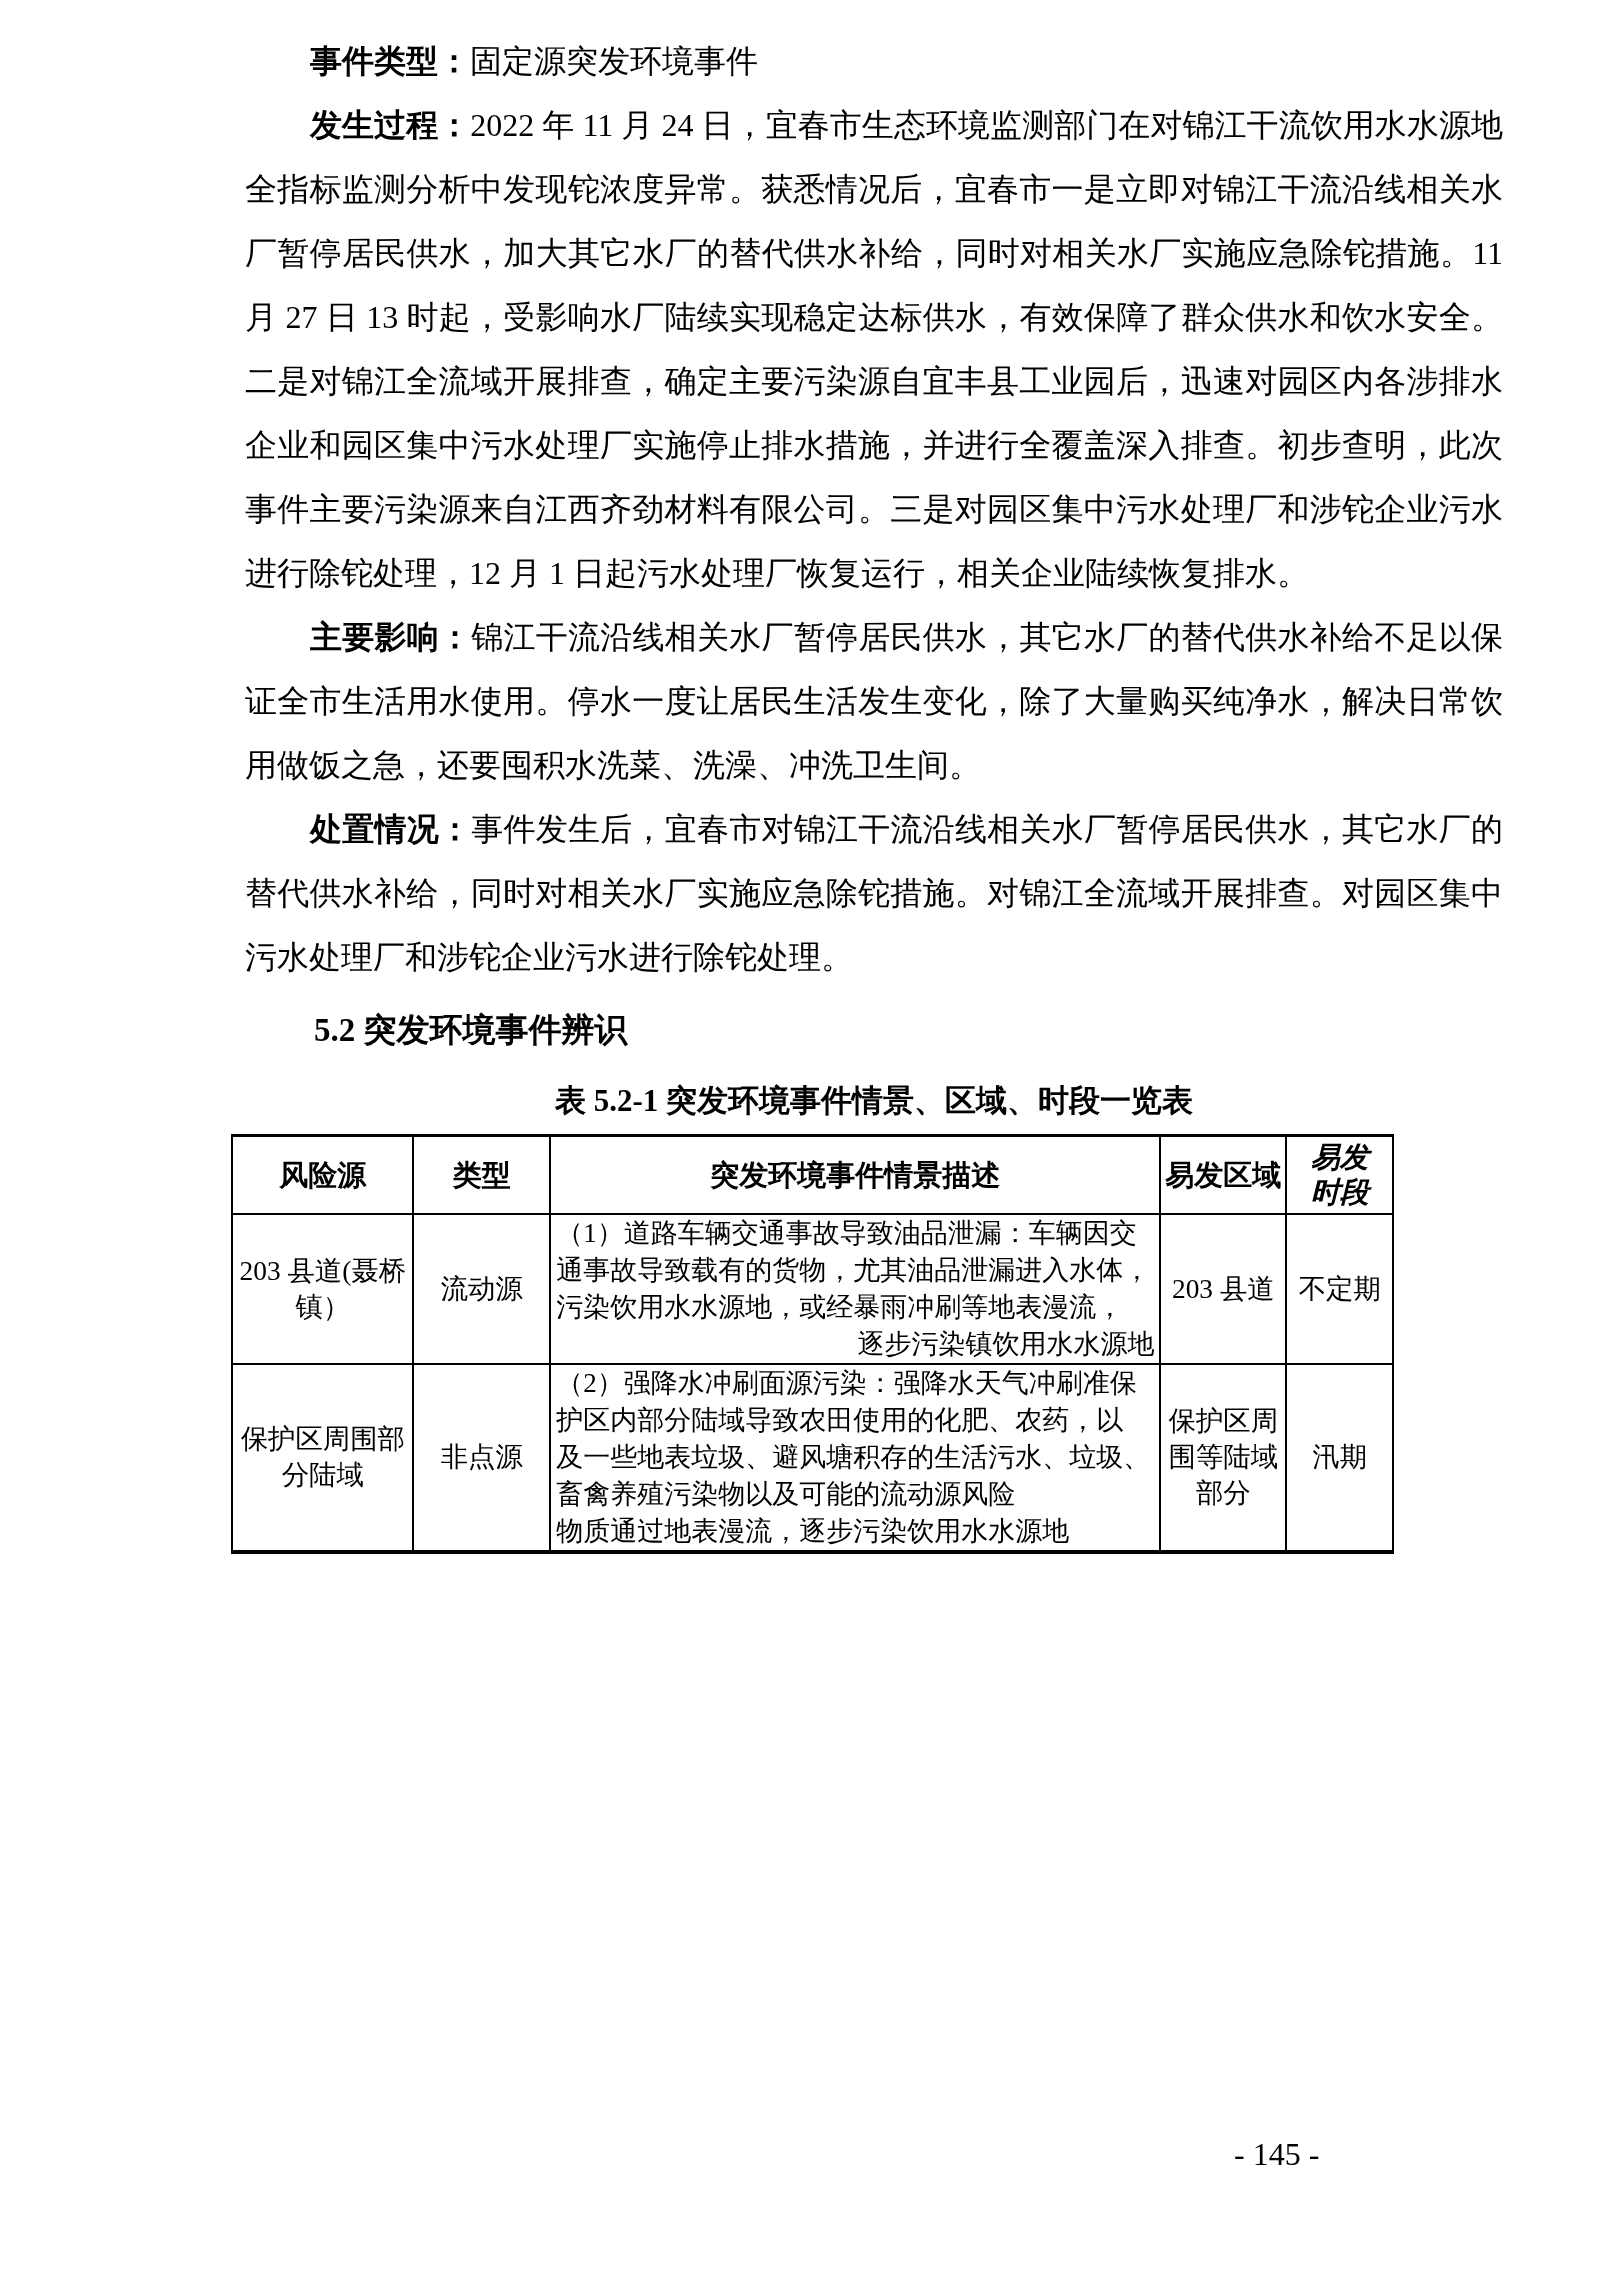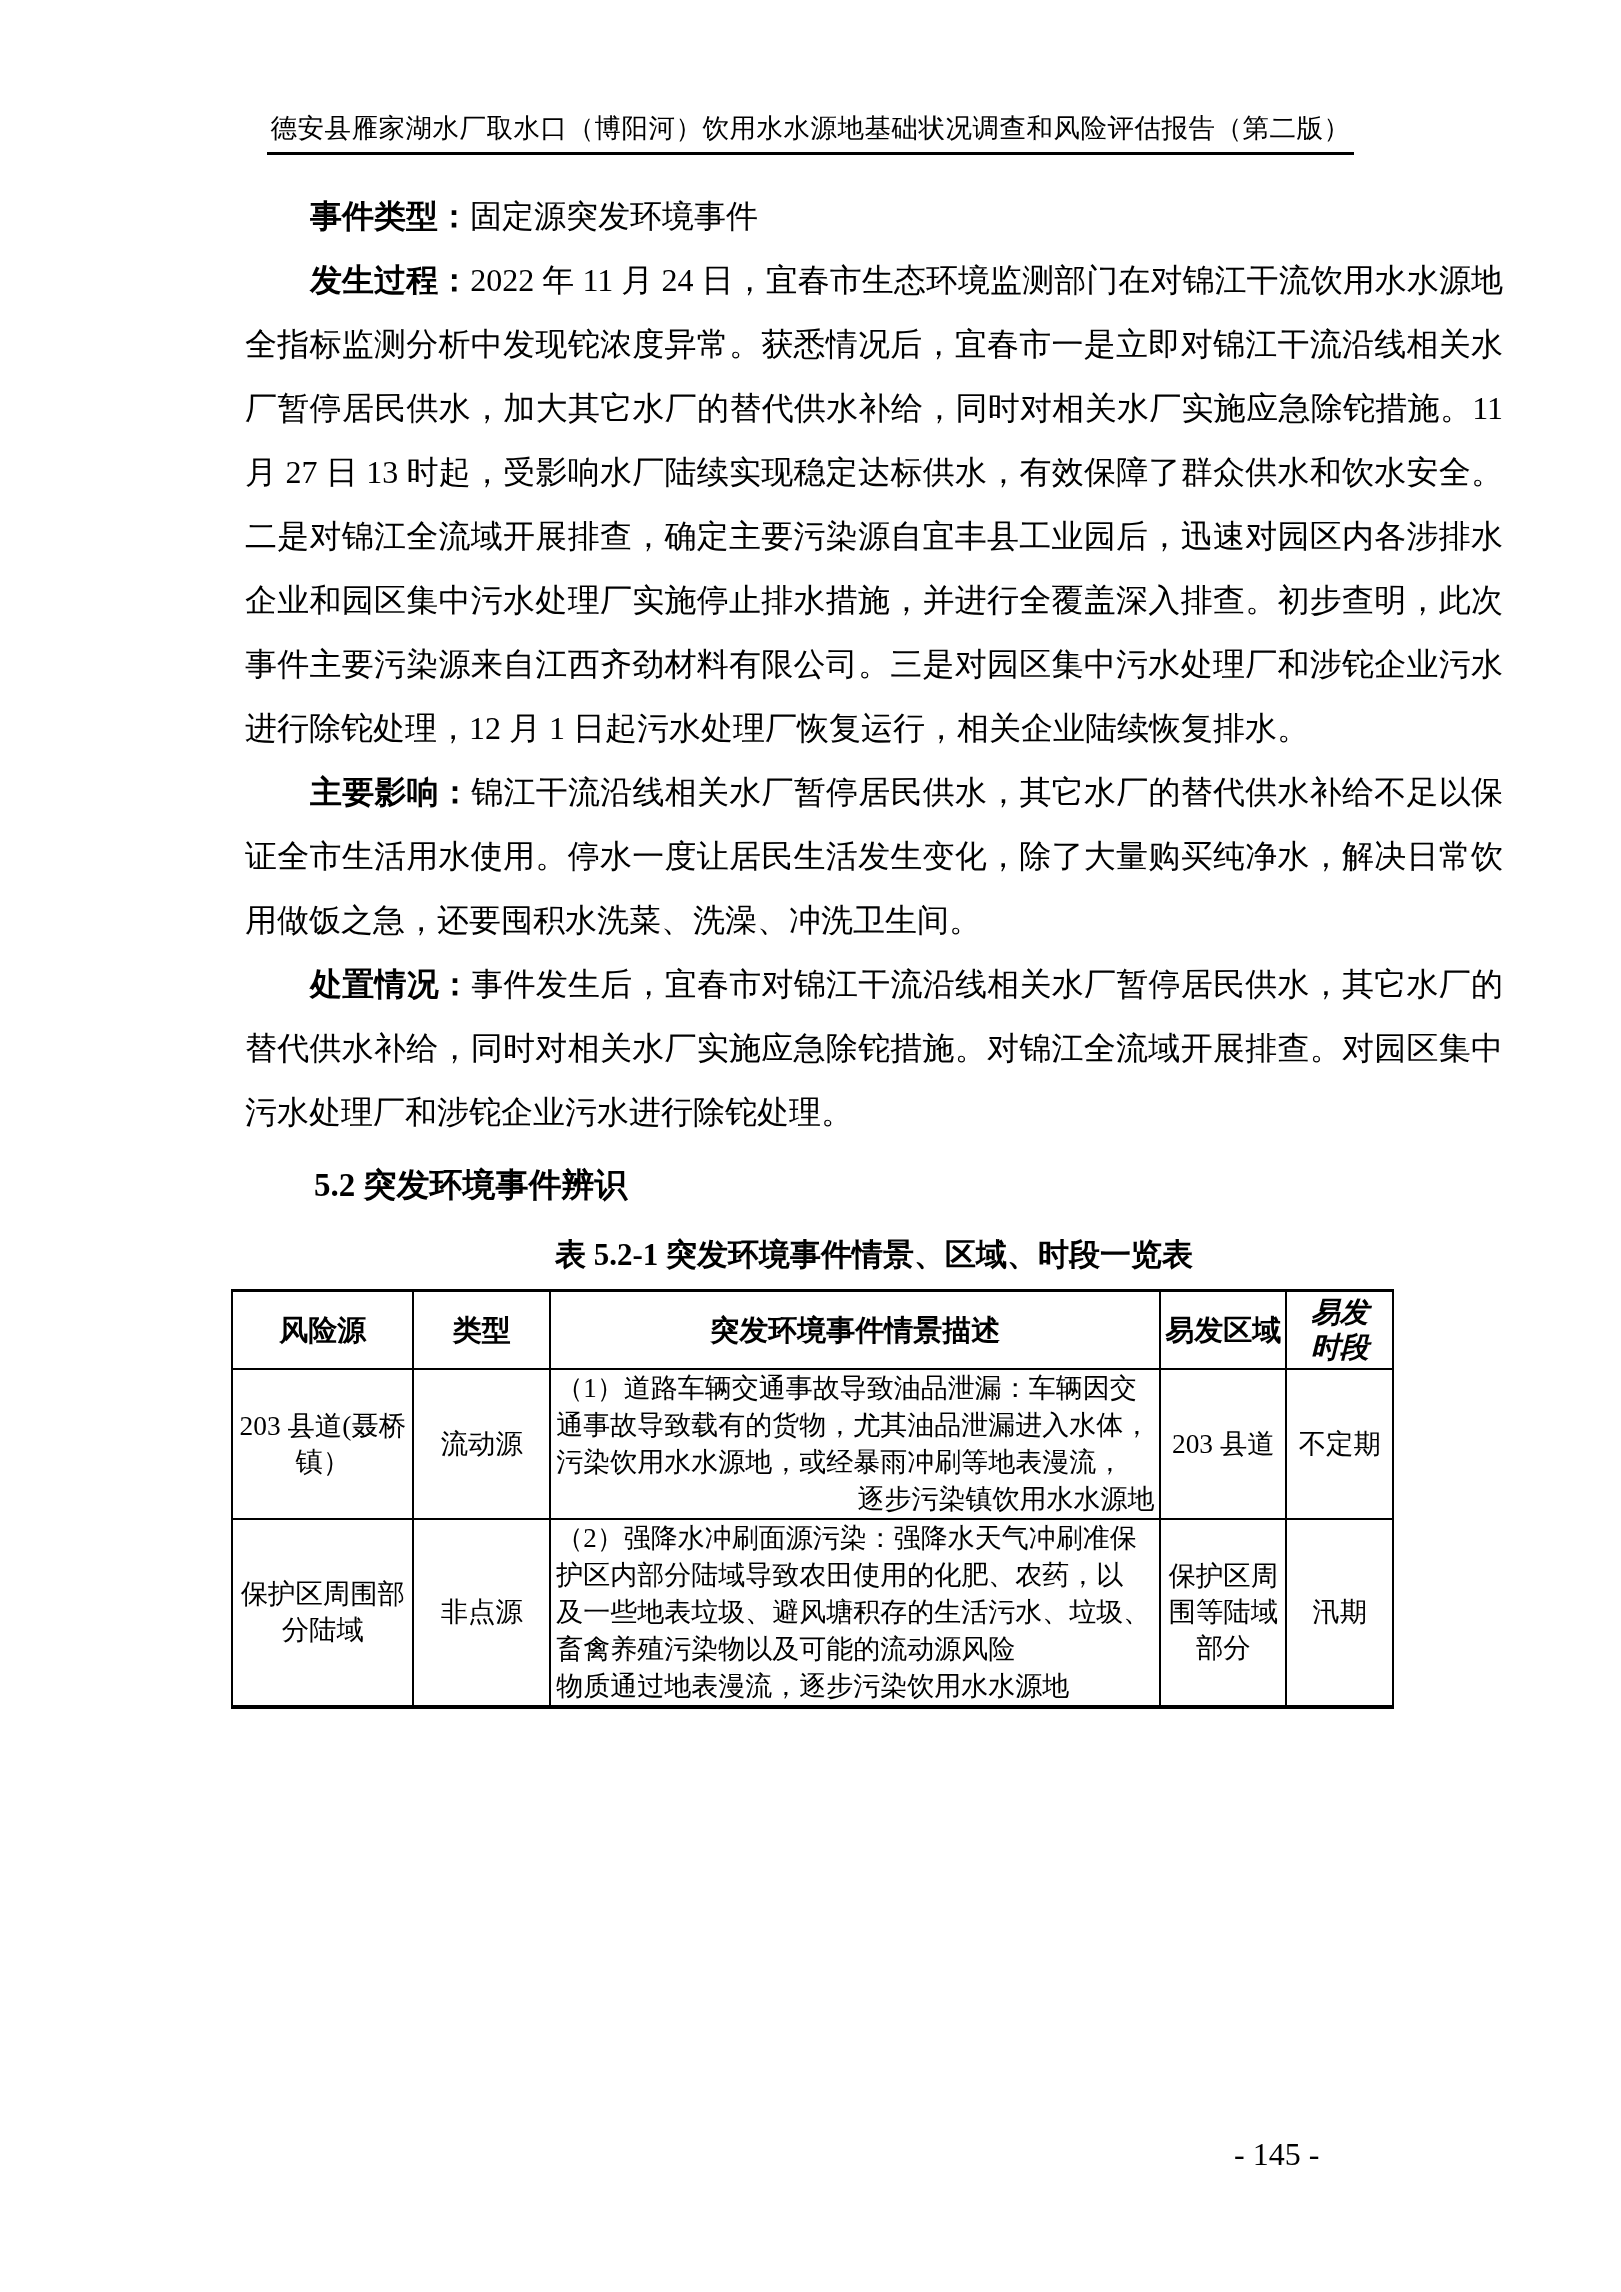--- a/index.html
+++ b/index.html
@@ -81,23 +81,20 @@
     left: 1234px;
     font-size: 32px;
     line-height: 39px;
   }
 </style>
 </head>
 <body>
 
 <div class="page">
 
-  <div class="doc-header">
-    <span class="title-wrap">德安县雁家湖水厂取水口（博阳河）饮用水水源地基础状况调查和风险评估报告（第二版）</span>
-  </div>
 
   <div class="content">
 
     <p class="body"><b>事件类型：</b><span>固定源突发环境事件</span></p>
 
 
     <p class="body"><b>发生过程：</b><span>2022 年 11 月 24 日，宜春市生态环境监测部门在对锦江干流饮用水水源地全指标监测分析中发现铊浓度异常。获悉情况后，宜春市一是立即对锦江干流沿线相关水厂暂停居民供水，加大其它水厂的替代供水补给，同时对相关水厂实施应急除铊措施。11 月 27 日 13 时起，受影响水厂陆续实现稳定达标供水，有效保障了群众供水和饮水安全。二是对锦江全流域开展排查，确定主要污染源自宜丰县工业园后，迅速对园区内各涉排水企业和园区集中污水处理厂实施停止排水措施，并进行全覆盖深入排查。初步查明，此次事件主要污染源来自江西齐劲材料有限公司。三是对园区集中污水处理厂和涉铊企业污水进行除铊处理，12 月 1 日起污水处理厂恢复运行，相关企业陆续恢复排水。</span></p>
 
     <p class="body"><b>主要影响：</b><span>锦江干流沿线相关水厂暂停居民供水，其它水厂的替代供水补给不足以保证全市生活用水使用。停水一度让居民生活发生变化，除了大量购买纯净水，解决日常饮用做饭之急，还要囤积水洗菜、洗澡、冲洗卫生间。</span></p>
 

